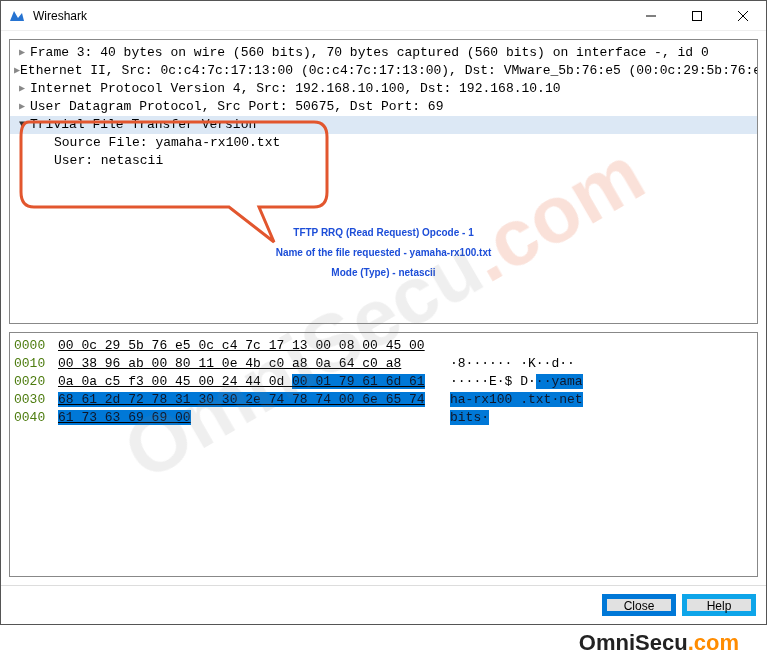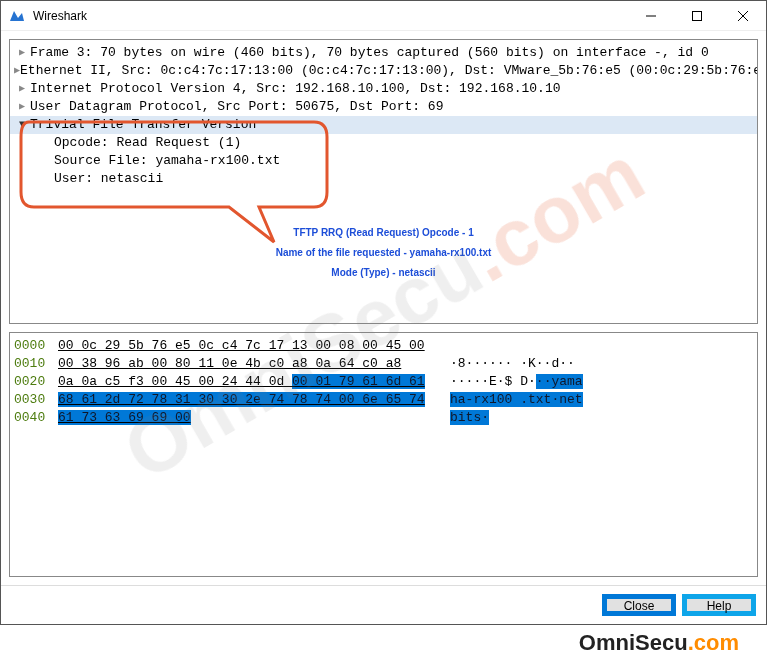--- a/index.html
+++ b/index.html
@@ -64,40 +64,37 @@
             <line x1="0" y1="0" x2="10" y2="10" stroke="#000" stroke-width="1"></line>
             <line x1="10" y1="0" x2="0" y2="10" stroke="#000" stroke-width="1"></line>
           </svg>
         </div>
     </div>
   </div>
 
   <div class="panel-top" id="tree">
       <div class="tree-row">
         <span class="toggle">▶</span>
-        <span>Frame 3: 70 bytes on wire (460 bits), 70 bytes captured (560 bits) on interface -, id 0</span>
+        <span>Frame 3: 40 bytes on wire (560 bits), 70 bytes captured (560 bits) on interface -, id 0</span>
       </div>
       <div class="tree-row">
         <span class="toggle">▶</span>
         <span>Ethernet II, Src: 0c:c4:7c:17:13:00 (0c:c4:7c:17:13:00), Dst: VMware_5b:76:e5 (00:0c:29:5b:76:e5)</span>
       </div>
       <div class="tree-row">
         <span class="toggle">▶</span>
         <span>Internet Protocol Version 4, Src: 192.168.10.100, Dst: 192.168.10.10</span>
       </div>
       <div class="tree-row">
         <span class="toggle">▶</span>
         <span>User Datagram Protocol, Src Port: 50675, Dst Port: 69</span>
       </div>
       <div class="tree-row selected">
         <span class="toggle open">▼</span>
         <span>Trivial File Transfer Version</span>
-      </div>
-      <div class="tree-row indent">
-        <span>Opcode: Read Request (1)</span>
       </div>
       <div class="tree-row indent">
         <span>Source File: yamaha-rx100.txt</span>
       </div>
       <div class="tree-row indent">
         <span>User: netascii</span>
       </div>
     </div>
 
   <svg class="callout-svg" width="320" height="130">

